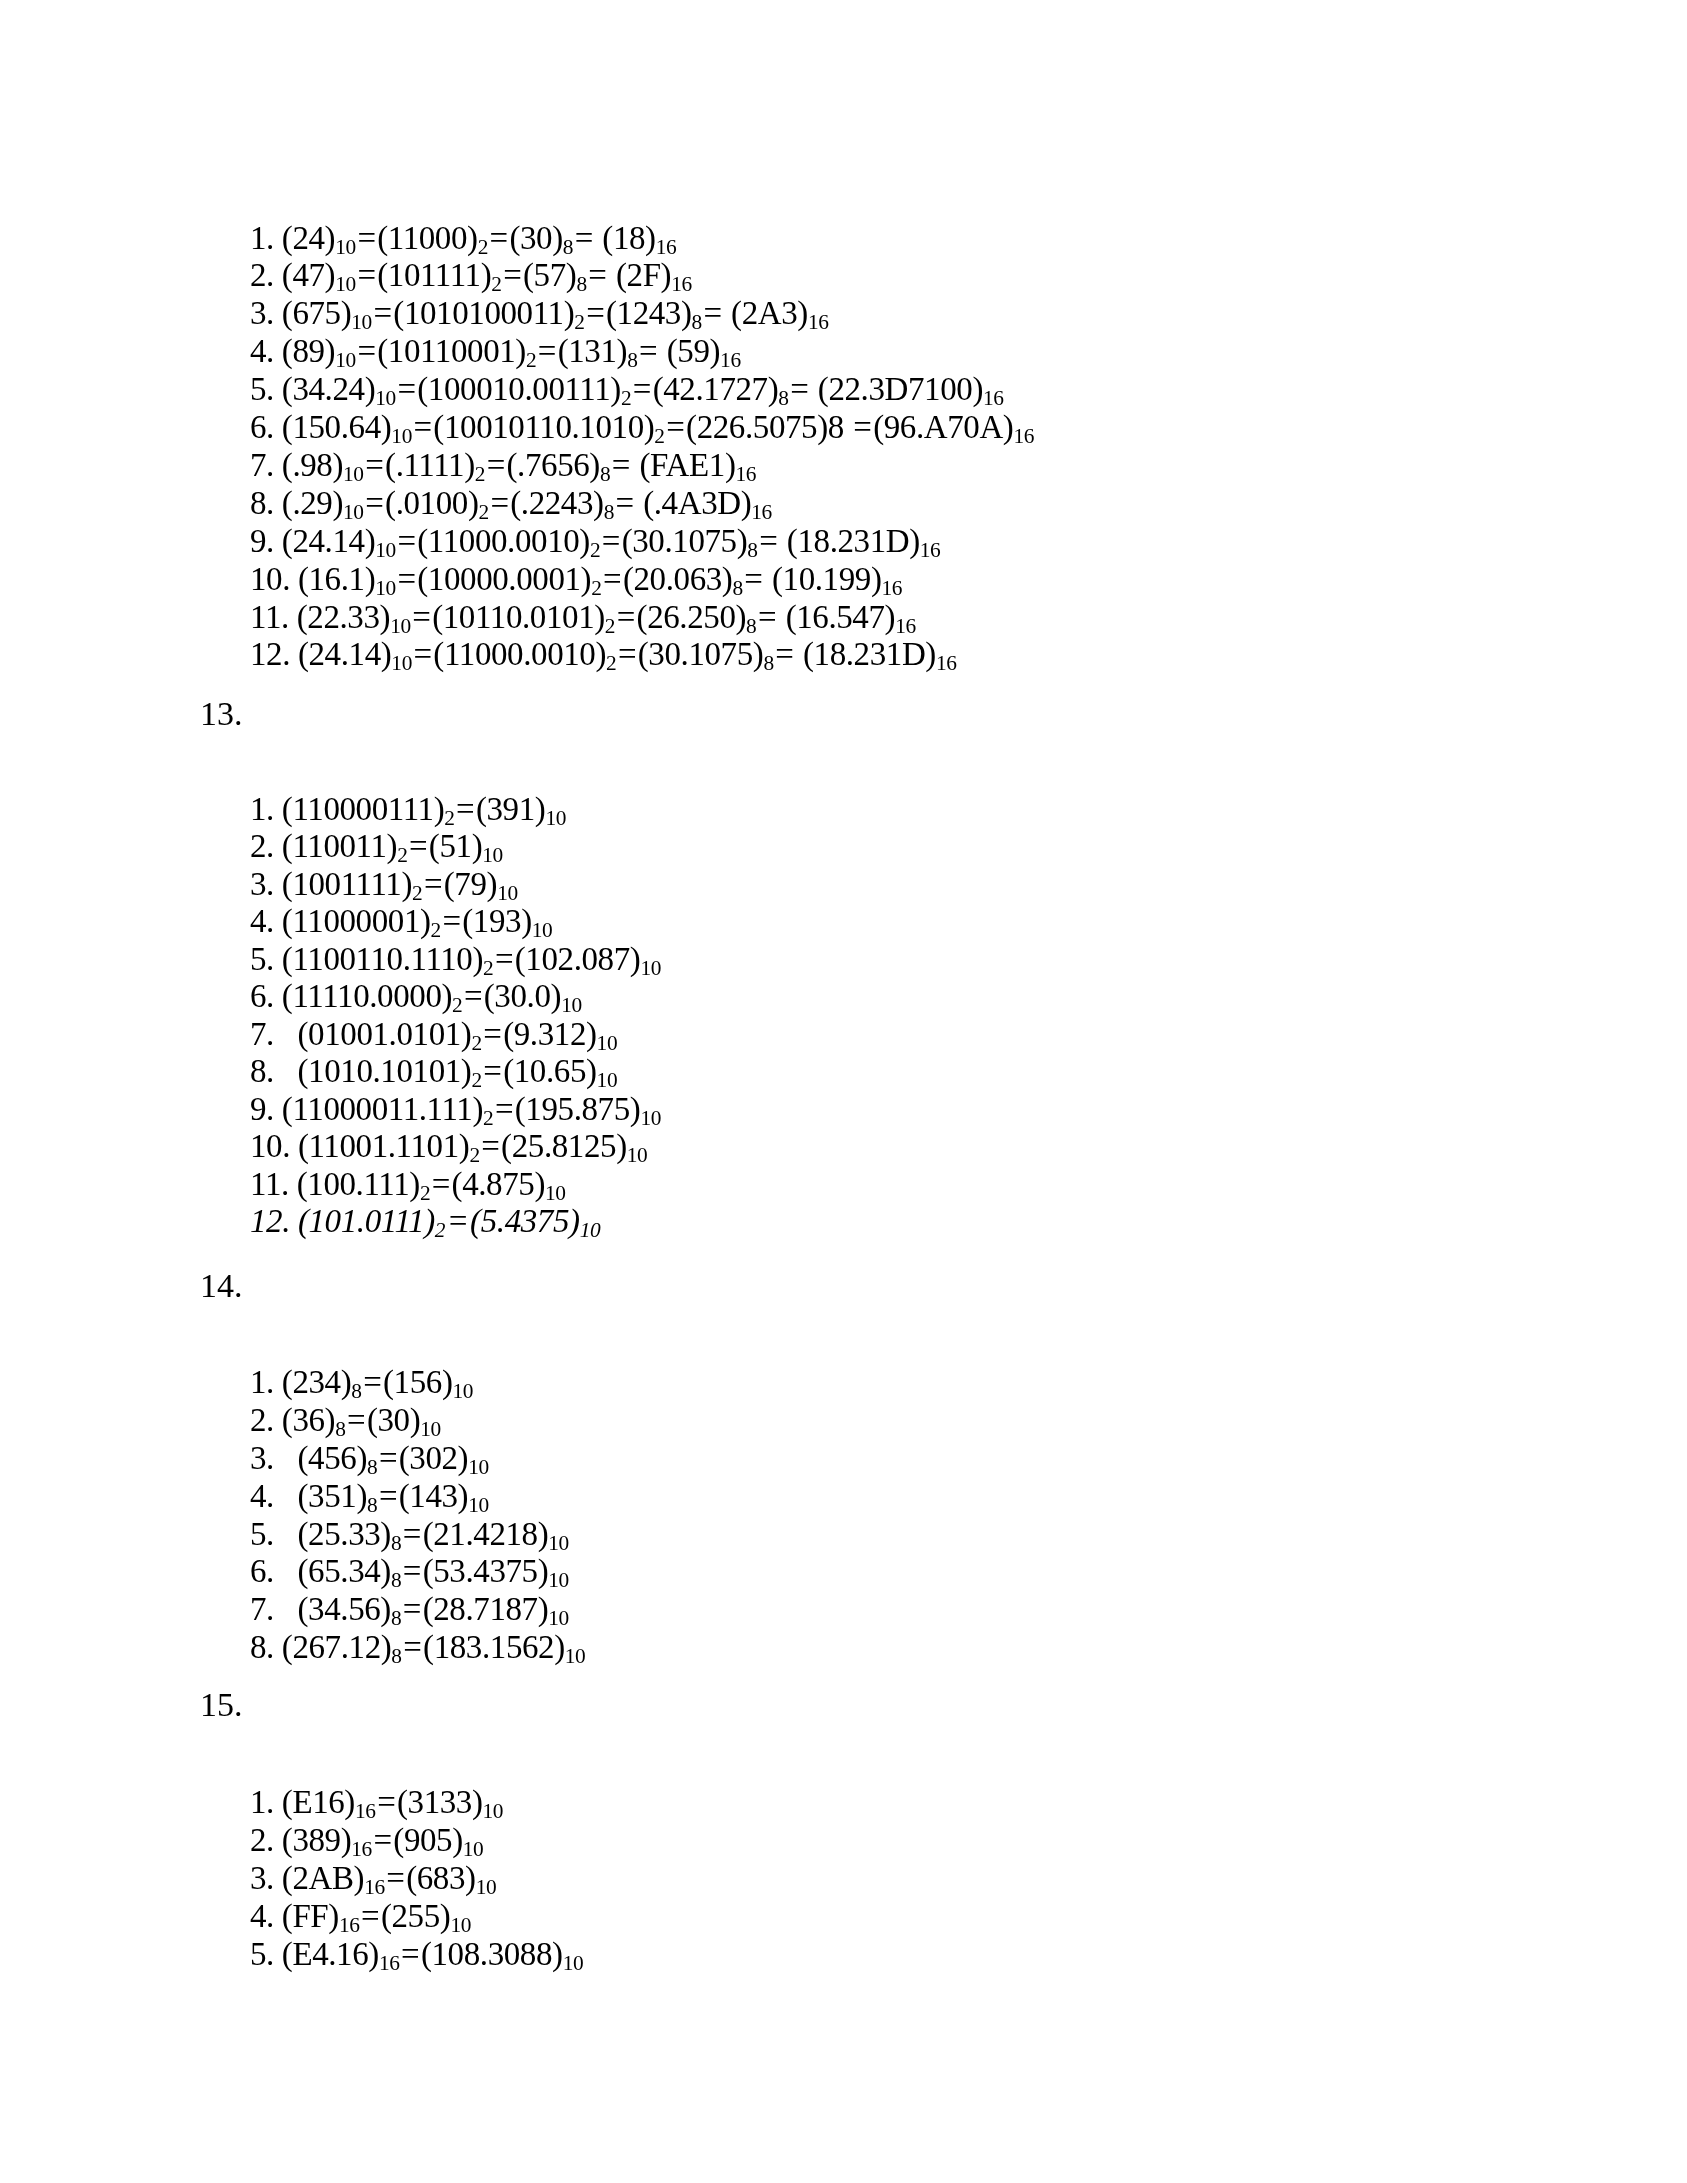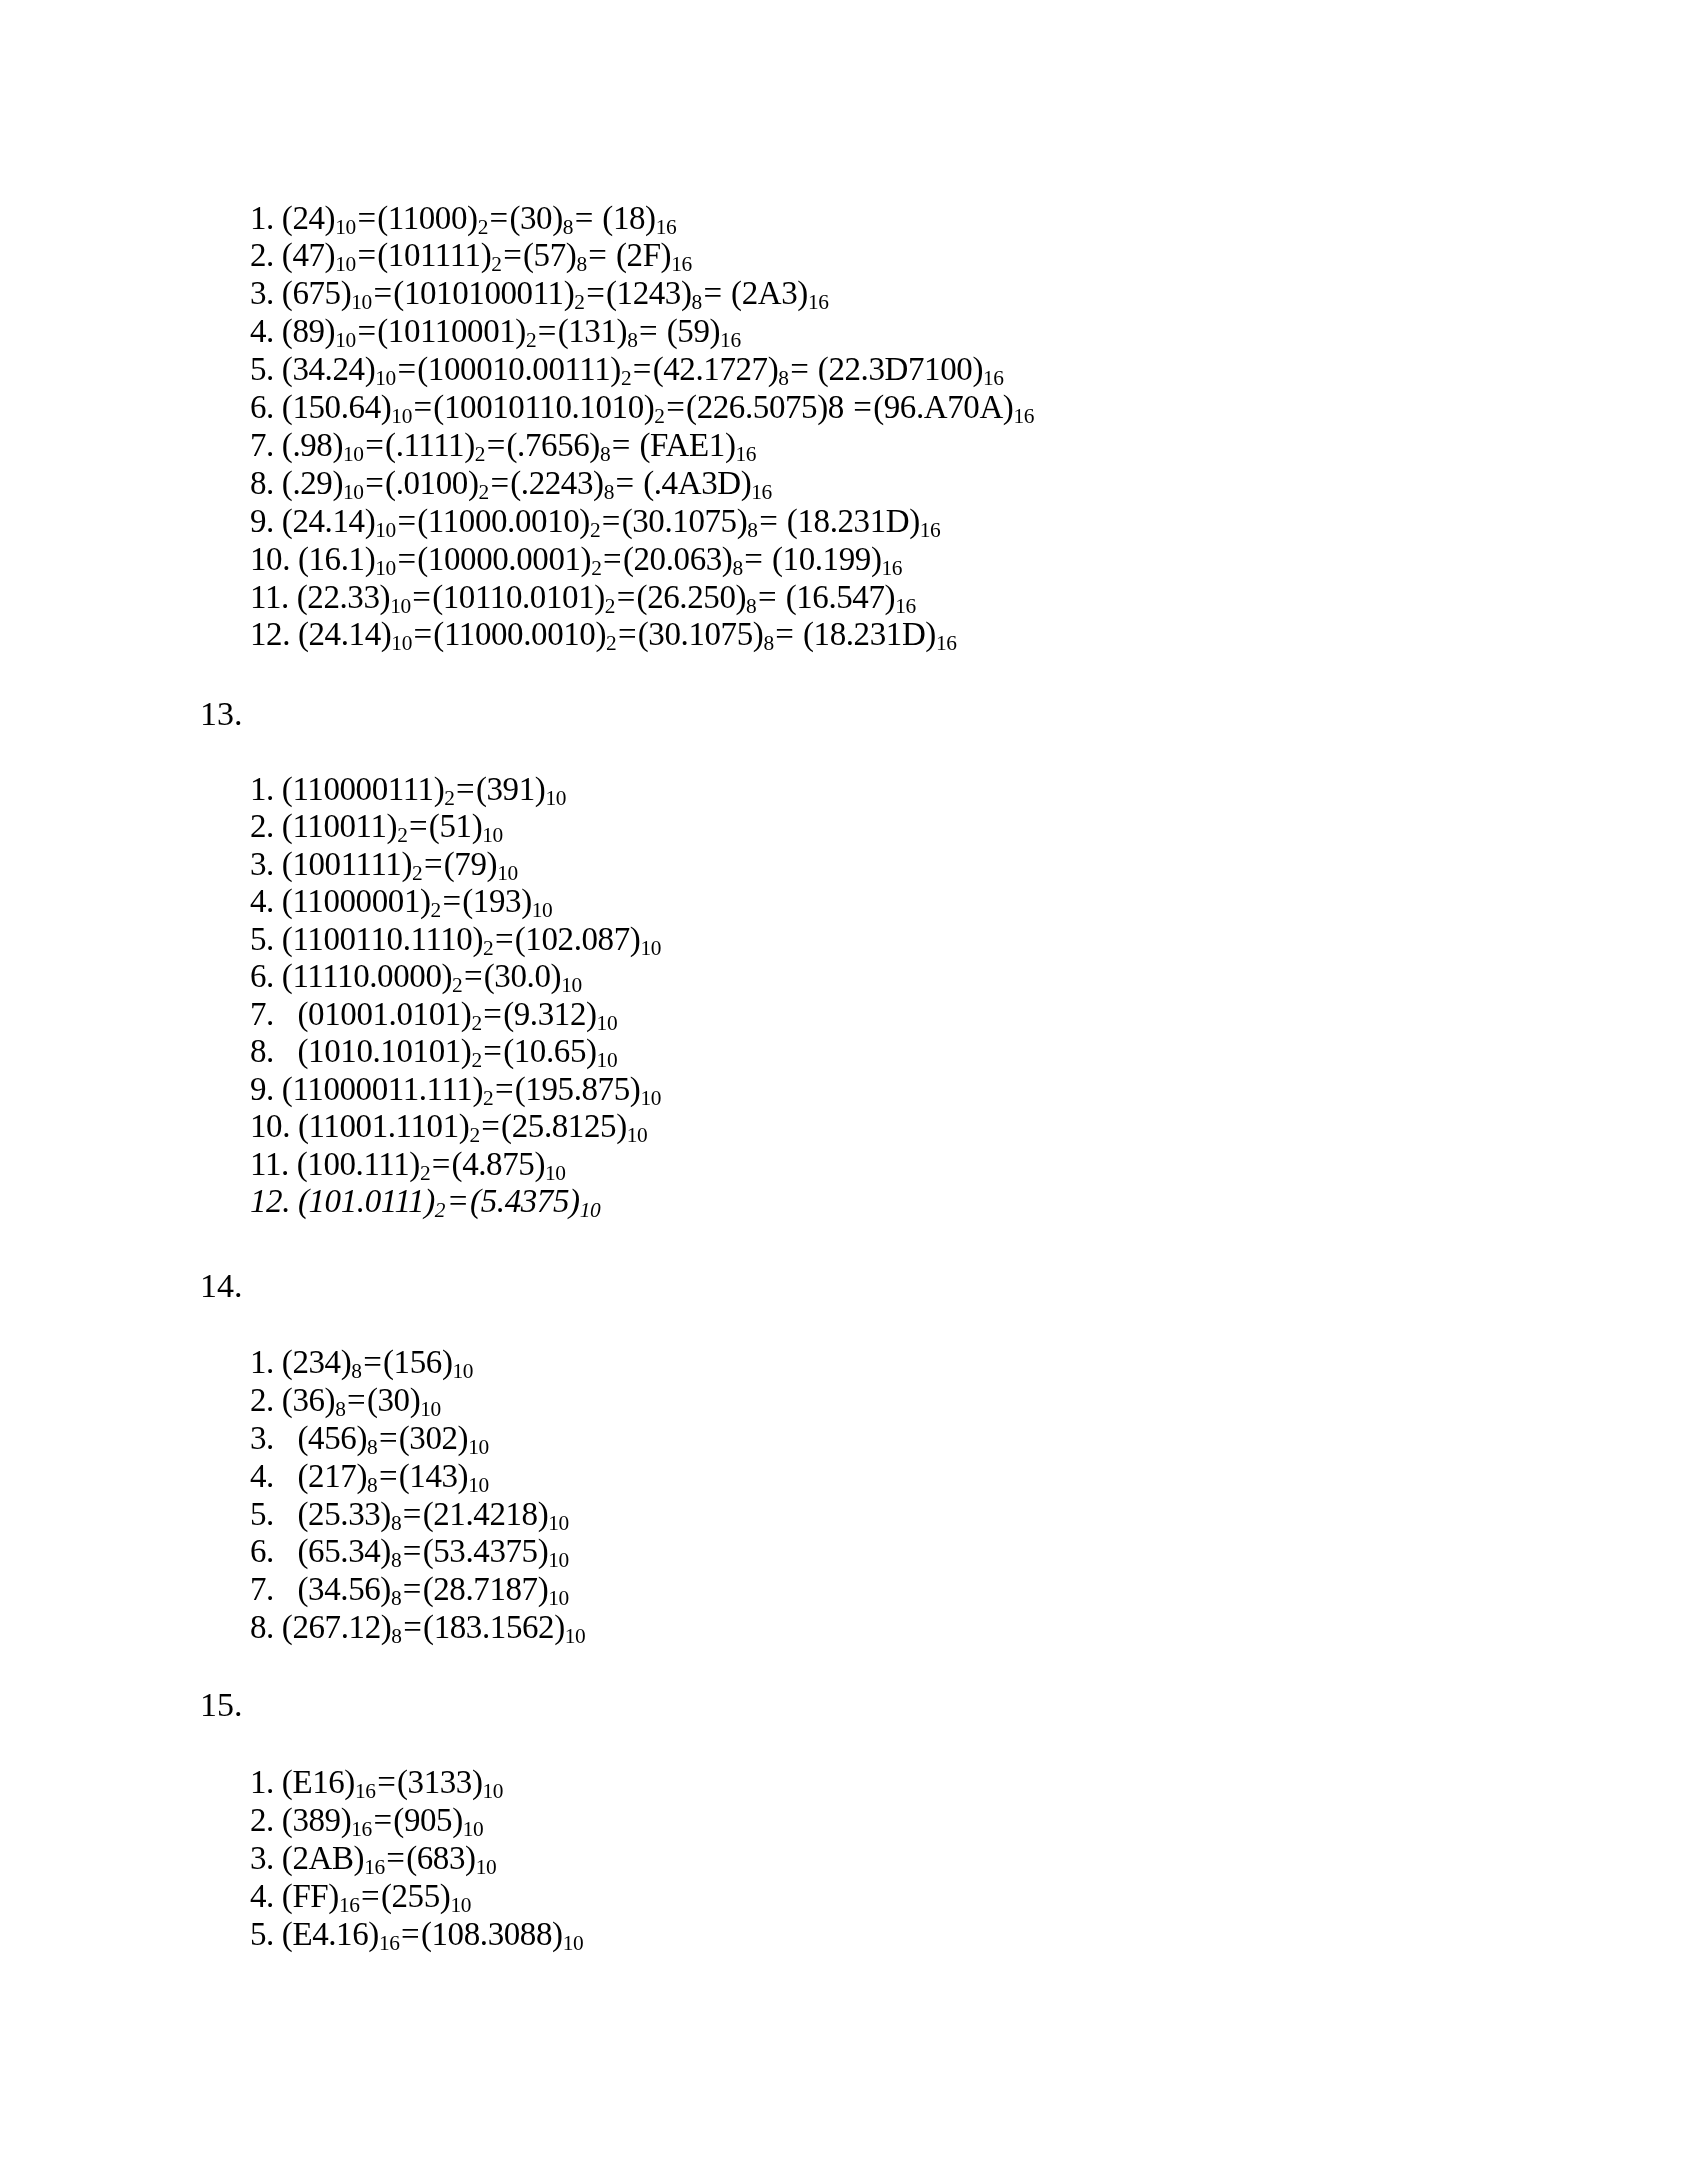--- a/index.html
+++ b/index.html
@@ -1,18 +1,18 @@
 <!DOCTYPE html>
 <html style="font-size:13px"><head>
 <meta charset="utf-8">
 <style>
   html, body { margin: 0; padding: 0; background: #ffffff; }
   body { width: 1687px; height: 2183px; position: relative; overflow: hidden;
          font-family: "Liberation Serif", "DejaVu Serif", serif; color: #000; }
-  .line { position: absolute; white-space: pre; font-size: 33px; line-height: 38px; letter-spacing: -0.4px; }
+  .line { position: absolute; white-space: pre; font-size: 33px; line-height: 38px; letter-spacing: -0.4px; margin-top: 20px; }
   .hdr { position: absolute; font-size: 34px; line-height: 38px; white-space: pre; }
   sub { font-size: 21.4px; vertical-align: -5px; line-height: 0; letter-spacing: -0.4px; }
   .eq { padding: 0 1.6px; }
 </style>
 </head>
 <body>
 
 <div id="doc"></div>
 
 <div>
@@ -44,21 +44,21 @@
   <div class="line" style="left:250px; top:1107px;"><span>10. </span><span>(11001.1101)</span><sub>2</sub><span class="eq">=</span><span>(25.8125)</span><sub>10</sub></div>
   <div class="line" style="left:250px; top:1145px;"><span>11. </span><span>(100.111)</span><sub>2</sub><span class="eq">=</span><span>(4.875)</span><sub>10</sub></div>
   <div class="line" style="left:250px; top:1182px;font-style:italic;"><span>12. </span><span>(101.0111)</span><sub>2</sub><span class="eq">=</span><span>(5.4375)</span><sub>10</sub></div>
 </div>
 
 <div>
   <div class="hdr" style="left:200px; top:1267px;">14.</div>
   <div class="line" style="left:250px; top:1343px;"><span>1. </span><span>(234)</span><sub>8</sub><span class="eq">=</span><span>(156)</span><sub>10</sub></div>
   <div class="line" style="left:250px; top:1381px;"><span>2. </span><span>(36)</span><sub>8</sub><span class="eq">=</span><span>(30)</span><sub>10</sub></div>
   <div class="line" style="left:250px; top:1419px;"><span>3.   </span><span>(456)</span><sub>8</sub><span class="eq">=</span><span>(302)</span><sub>10</sub></div>
-  <div class="line" style="left:250px; top:1457px;"><span>4.   </span><span>(217)</span><sub>8</sub><span class="eq">=</span><span>(143)</span><sub>10</sub></div>
+  <div class="line" style="left:250px; top:1457px;"><span>4.   </span><span>(351)</span><sub>8</sub><span class="eq">=</span><span>(143)</span><sub>10</sub></div>
   <div class="line" style="left:250px; top:1495px;"><span>5.   </span><span>(25.33)</span><sub>8</sub><span class="eq">=</span><span>(21.4218)</span><sub>10</sub></div>
   <div class="line" style="left:250px; top:1532px;"><span>6.   </span><span>(65.34)</span><sub>8</sub><span class="eq">=</span><span>(53.4375)</span><sub>10</sub></div>
   <div class="line" style="left:250px; top:1570px;"><span>7.   </span><span>(34.56)</span><sub>8</sub><span class="eq">=</span><span>(28.7187)</span><sub>10</sub></div>
   <div class="line" style="left:250px; top:1608px;"><span>8. </span><span>(267.12)</span><sub>8</sub><span class="eq">=</span><span>(183.1562)</span><sub>10</sub></div>
 </div>
 
 <div>
   <div class="hdr" style="left:200px; top:1686px;">15.</div>
   <div class="line" style="left:250px; top:1763px;"><span>1. </span><span>(E16)</span><sub>16</sub><span class="eq">=</span><span>(3133)</span><sub>10</sub></div>
   <div class="line" style="left:250px; top:1801px;"><span>2. </span><span>(389)</span><sub>16</sub><span class="eq">=</span><span>(905)</span><sub>10</sub></div>

